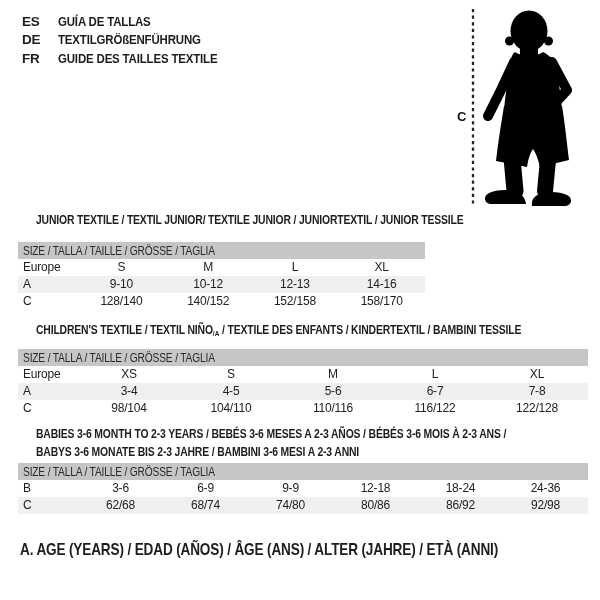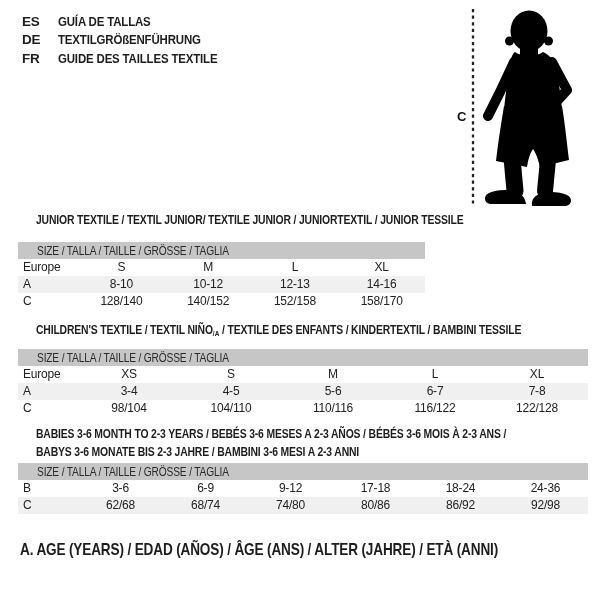--- a/index.html
+++ b/index.html
@@ -29,21 +29,21 @@
   .sub { font-size:0.62em; vertical-align:-2px; letter-spacing:0; }
 
   
   .size-table { position:absolute; left:18px; border-collapse:collapse; table-layout:fixed; font-size:12px; color:#222; }
   #junior-table { top:242px; width:407px; }
   #children-table { top:349px; width:570px; }
   #babies-table { top:463px; width:570px; }
   .size-table col.col-label { width:60px; }
   .size-table th.bar {
     background:#c6c6c6; text-align:left; font-weight:normal; height:17px;
-    padding:0 0 0 19px; font-size:12px; color:#2a2a2a; letter-spacing:-0.2px;
+    padding:0 0 0 5px; font-size:12px; color:#2a2a2a; letter-spacing:-0.2px;
   }
   .size-table td { height:17px; padding:0; text-align:center; line-height:17px; letter-spacing:-0.2px;margin-left:8px; }
   .size-table td.rowlabel { text-align:left; padding-left:5px; }
   .size-table tr.alt { background:#f0f0f0; }
 
   
   .legend { position:absolute; left:20px; top:540px; font-weight:bold; font-size:17px; line-height:19.2px; letter-spacing:-0.2px; }
   .legend-line { white-space:nowrap; }
 </style>
 </head>
@@ -114,21 +114,21 @@
     <tbody>
       <tr>
         <td class="rowlabel">Europe</td>
         <td>S</td>
         <td>M</td>
         <td>L</td>
         <td>XL</td>
       </tr>
       <tr class="alt">
         <td class="rowlabel">A</td>
-        <td>8-10</td>
+        <td>9-10</td>
         <td>10-12</td>
         <td>12-13</td>
         <td>14-16</td>
       </tr>
       <tr>
         <td class="rowlabel">C</td>
         <td>128/140</td>
         <td>140/152</td>
         <td>152/158</td>
         <td>158/170</td>
@@ -202,22 +202,22 @@
           <th class="bar" colspan="7">
         <span class="cond85">SIZE / TALLA / TAILLE / GRÖSSE / TAGLIA</span>
       </th>
         </tr>
     </thead>
     <tbody>
       <tr>
         <td class="rowlabel">B</td>
         <td>3-6</td>
         <td>6-9</td>
-        <td>9-12</td>
-        <td>17-18</td>
+        <td>9-9</td>
+        <td>12-18</td>
         <td>18-24</td>
         <td>24-36</td>
       </tr>
       <tr class="alt">
         <td class="rowlabel">C</td>
         <td>62/68</td>
         <td>68/74</td>
         <td>74/80</td>
         <td>80/86</td>
         <td>86/92</td>

